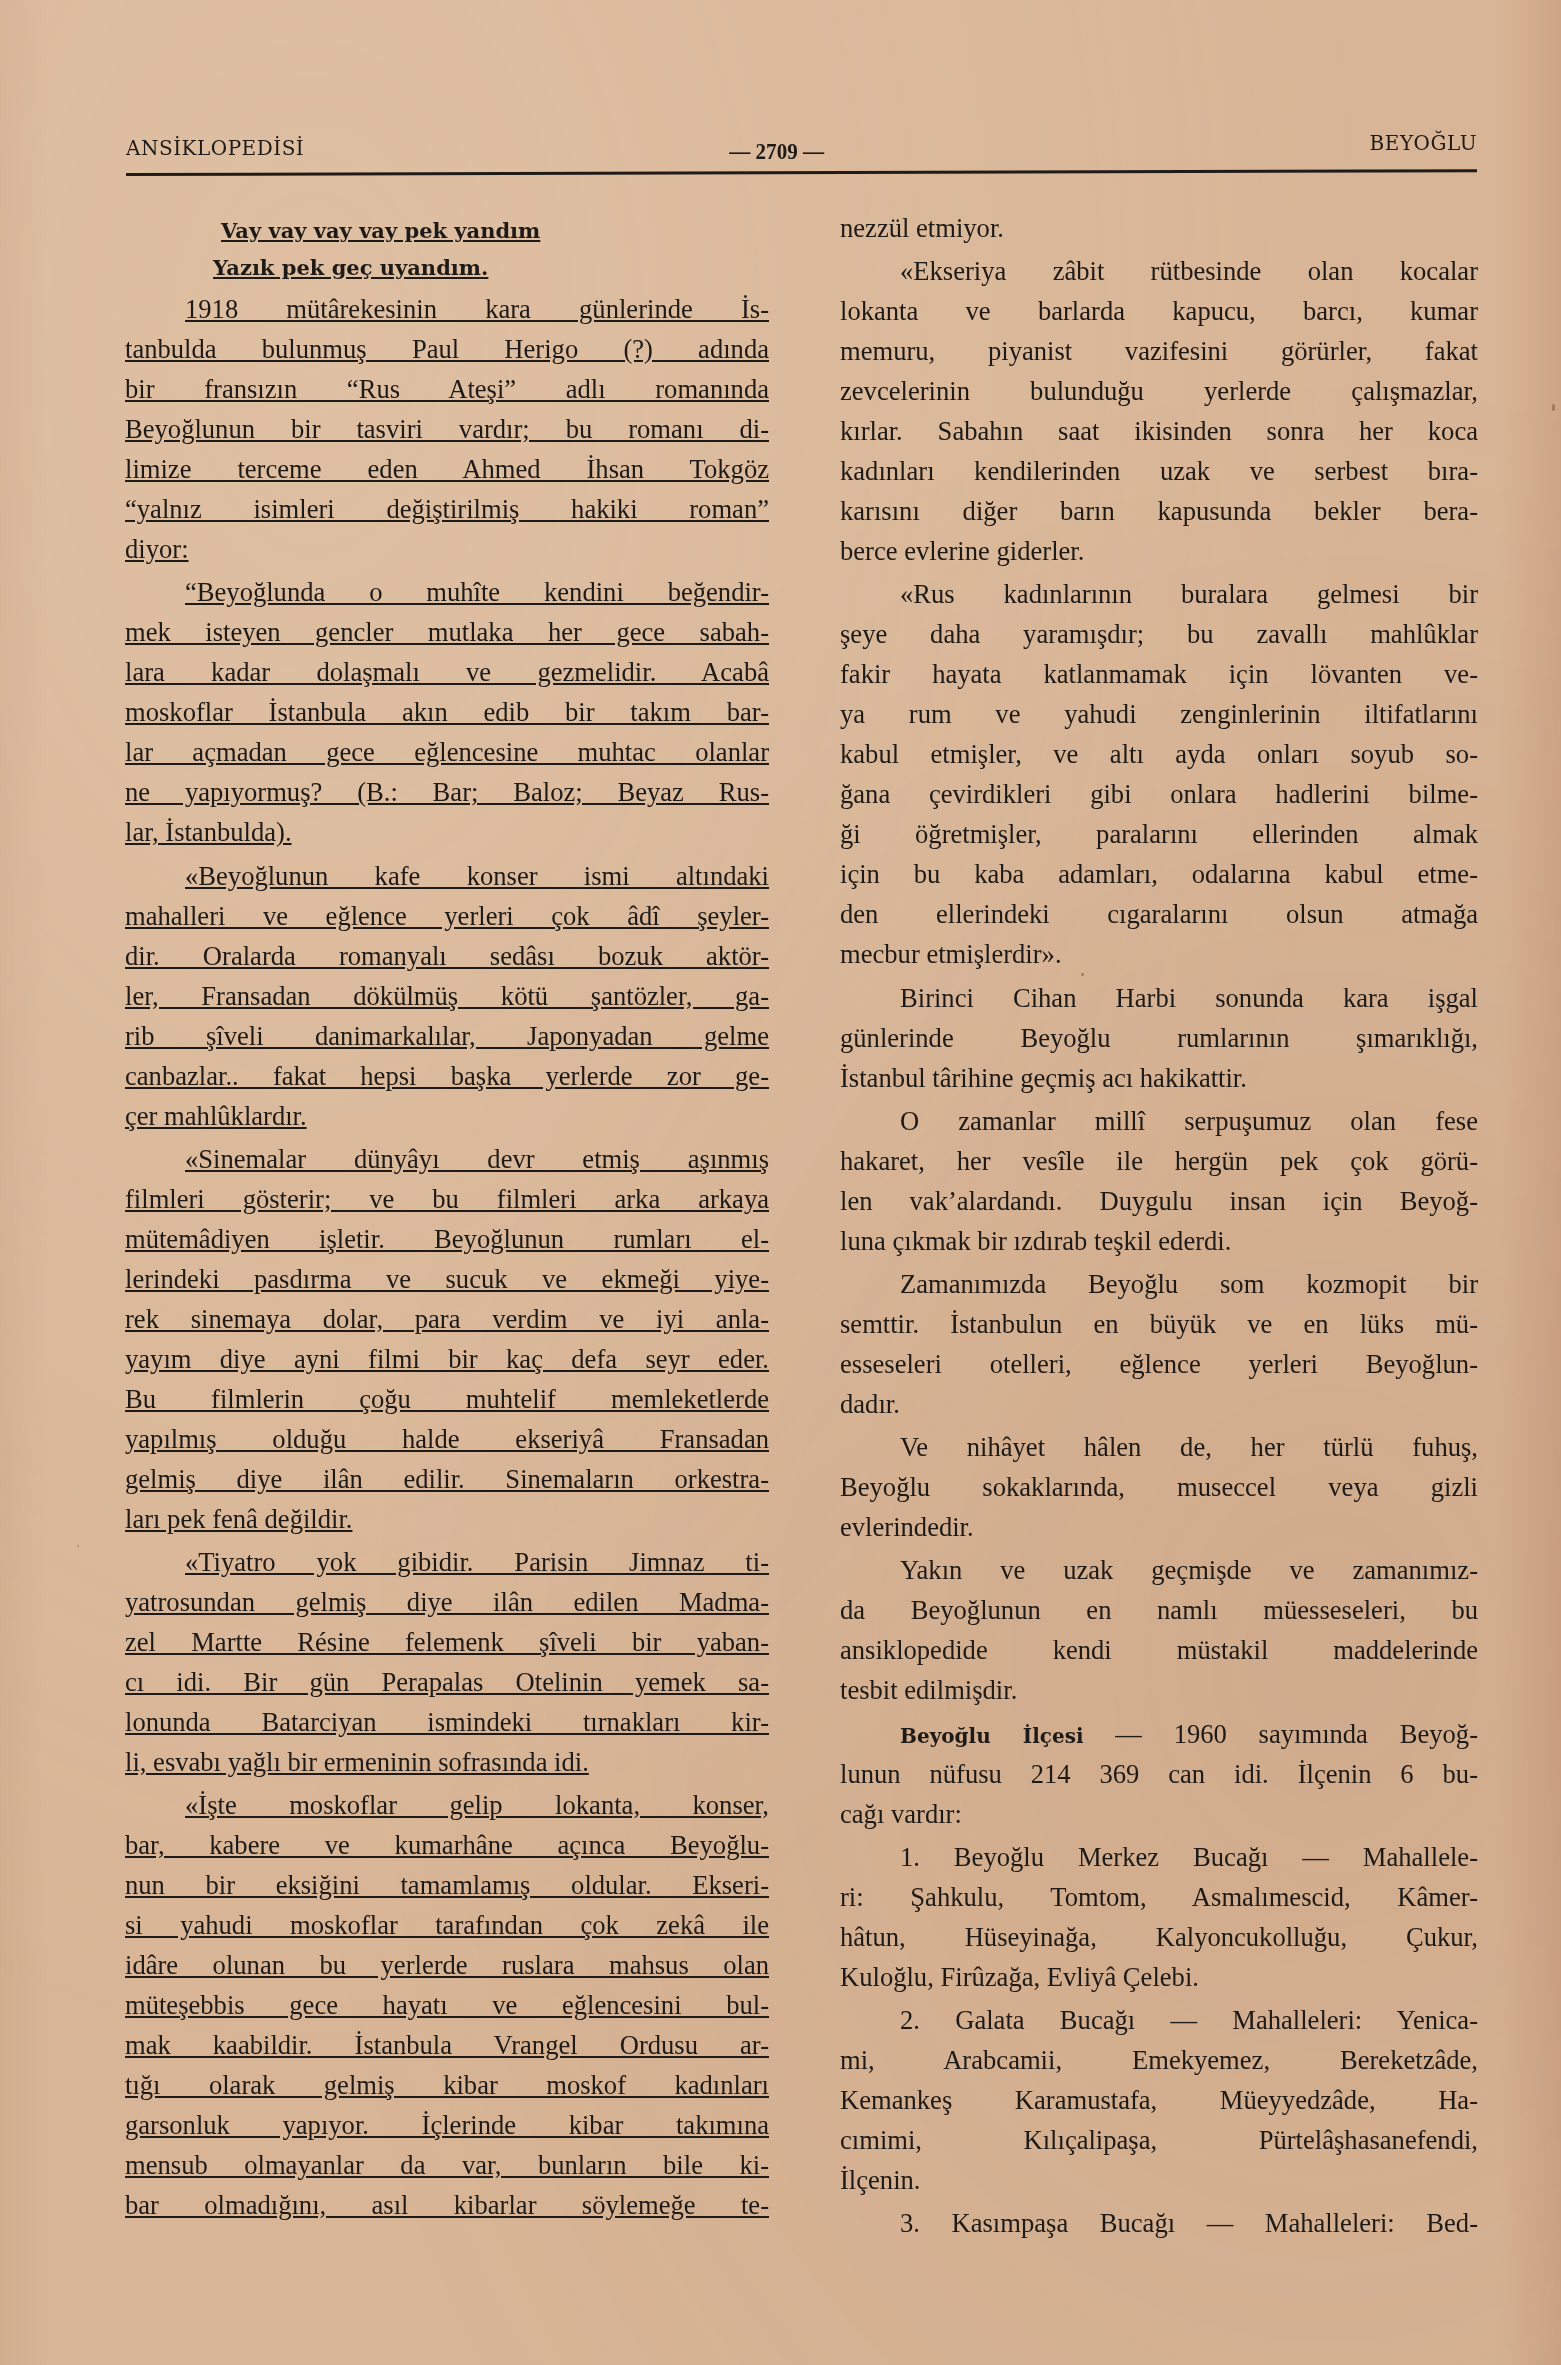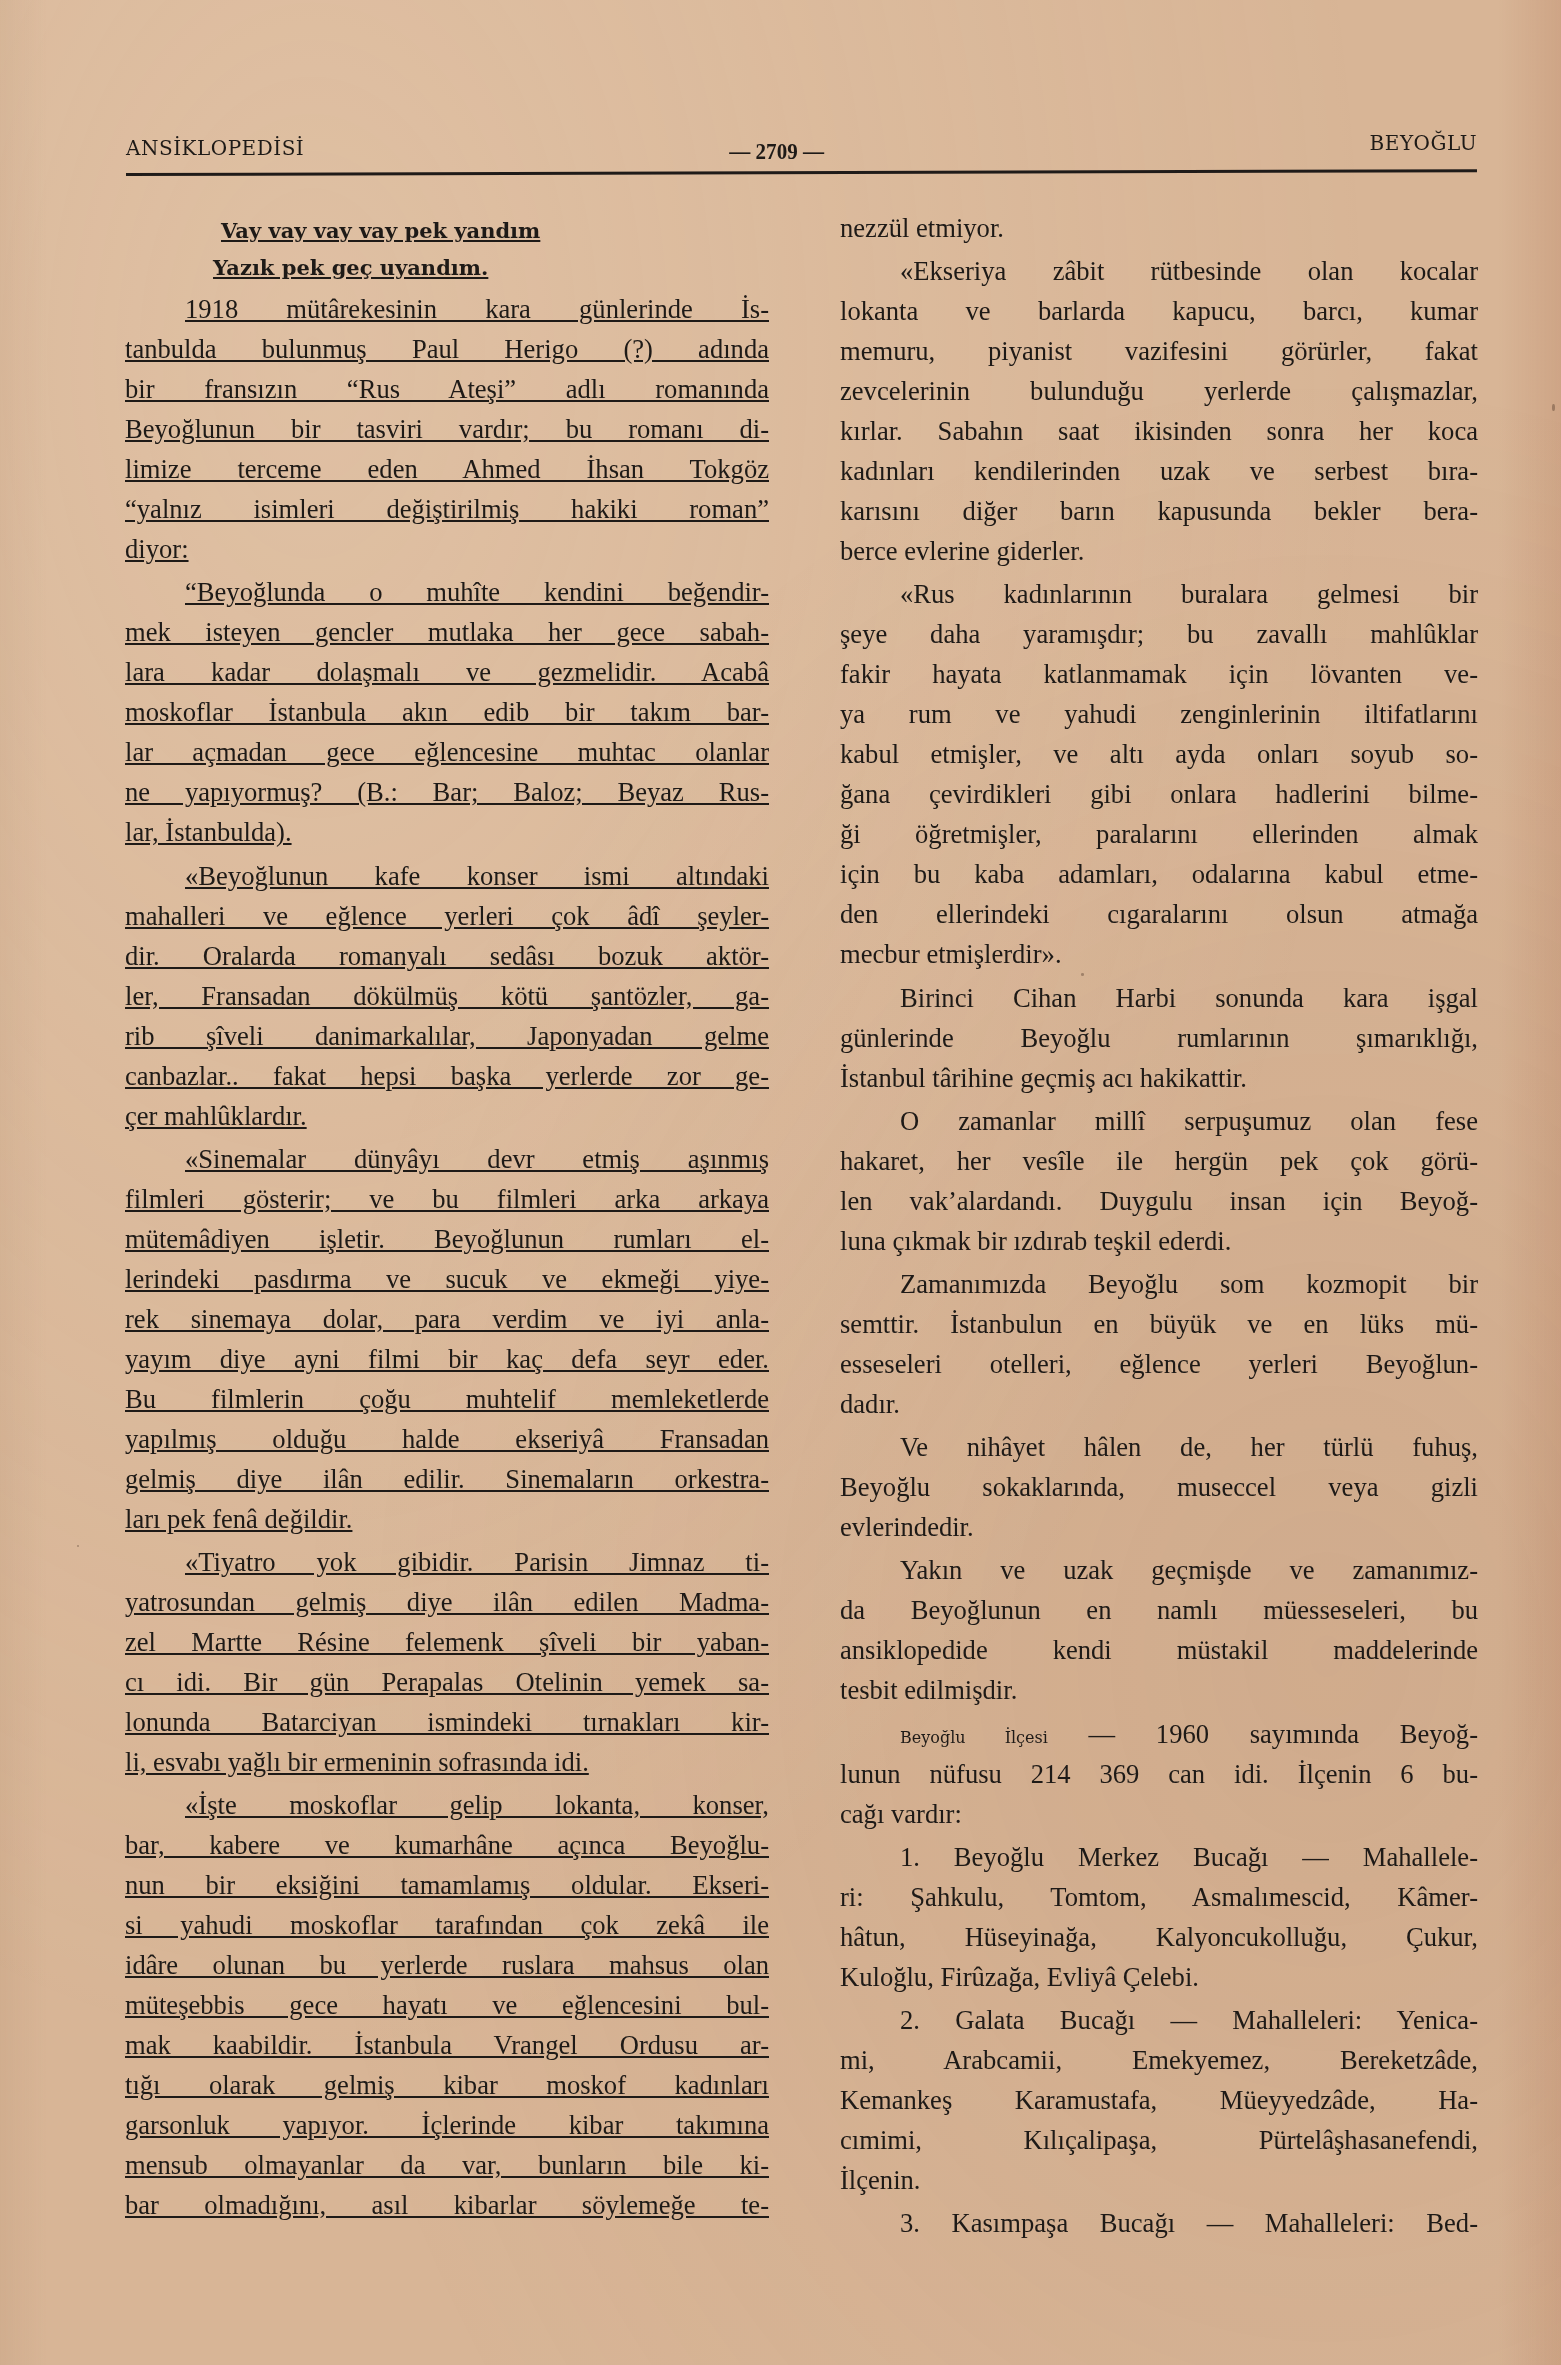--- a/index.html
+++ b/index.html
@@ -46,21 +46,21 @@
     transform-origin: left center;
   }
   .line.last { text-align-last: left; }
   .line.indent { padding-left: 60px; }
   .line.verse {
     font-family: "DejaVu Serif", serif; font-weight: bold; font-size: 21px;
     text-align-last: left; padding-left: 96px; height: 37px; line-height: 37px;
   }
   .line.verse.v2 { padding-left: 88px; }
   .gap { display: block; height: 3.2px; }
-  b.lead { font-weight: normal; font-family: "DejaVu Serif", serif; font-size: 16px; }
+  b.lead { font-weight: bold; font-family: "DejaVu Serif", serif; font-size: 20px; }
 
   .speck { position: absolute; background: rgba(60,40,30,0.35); border-radius: 50%; }
 </style>
 </head>
 <body>
 
 <div class="page">
 
   <div class="running-head">
     <span class="rh-left">ANSİKLOPEDİSİ</span>

